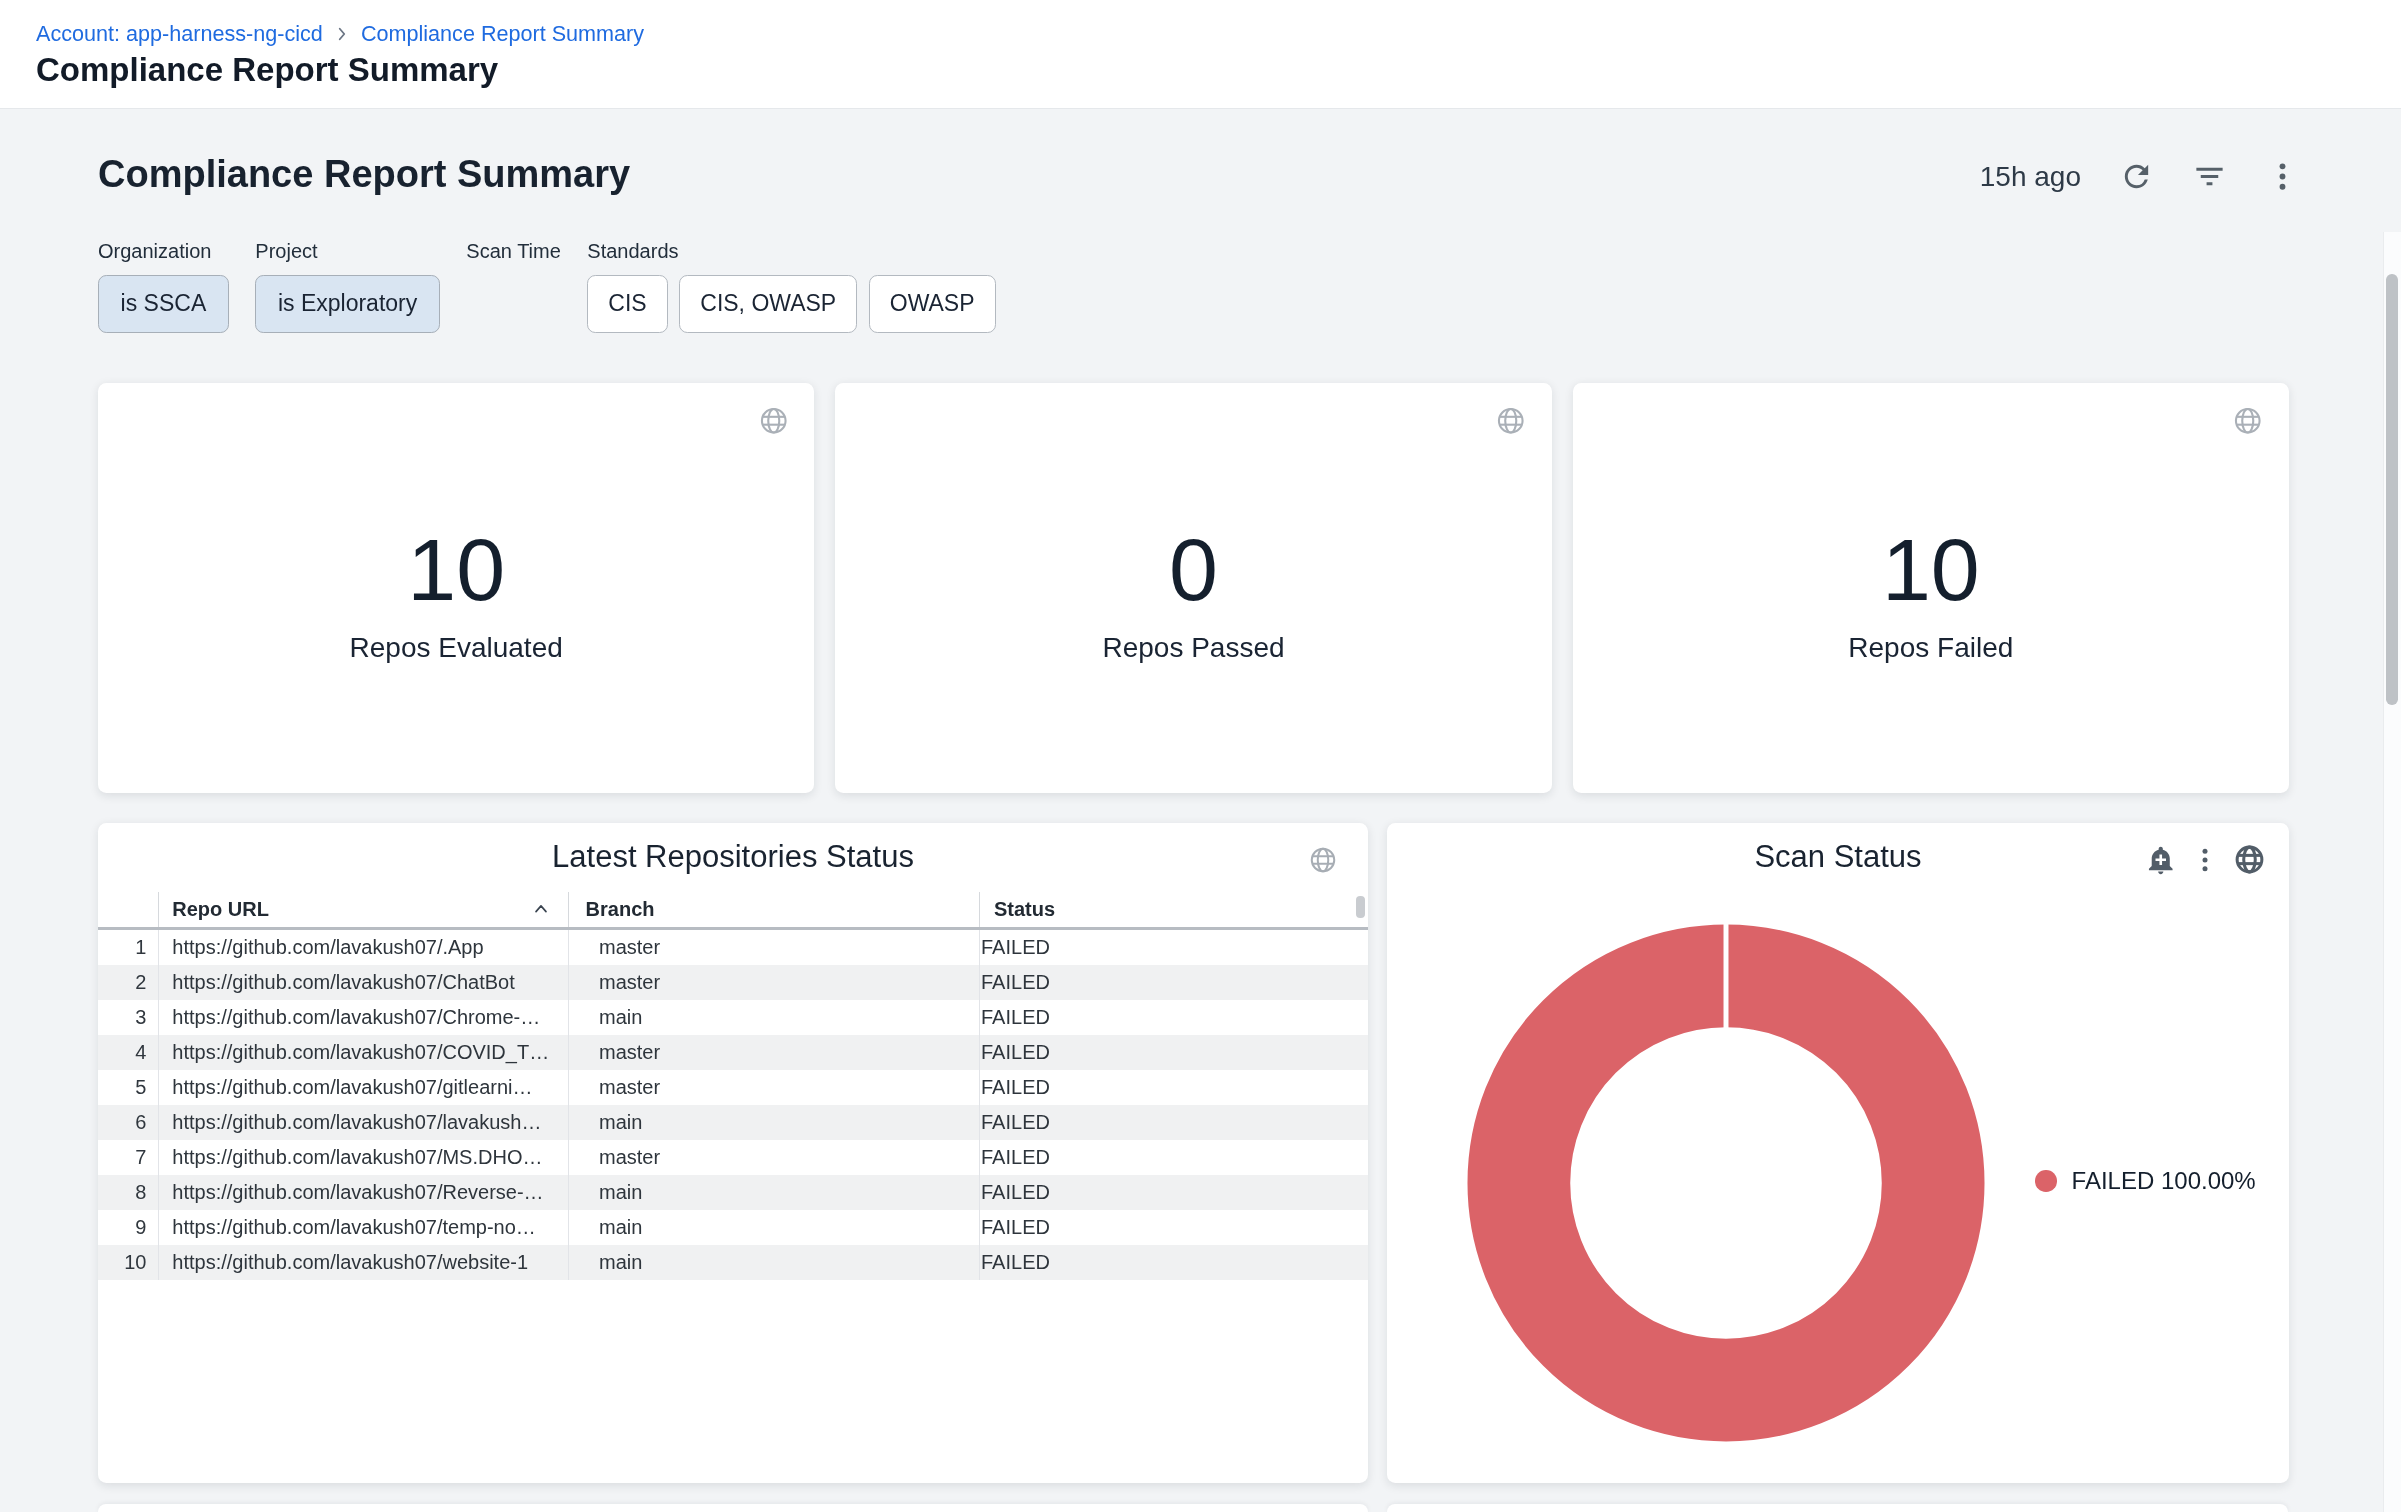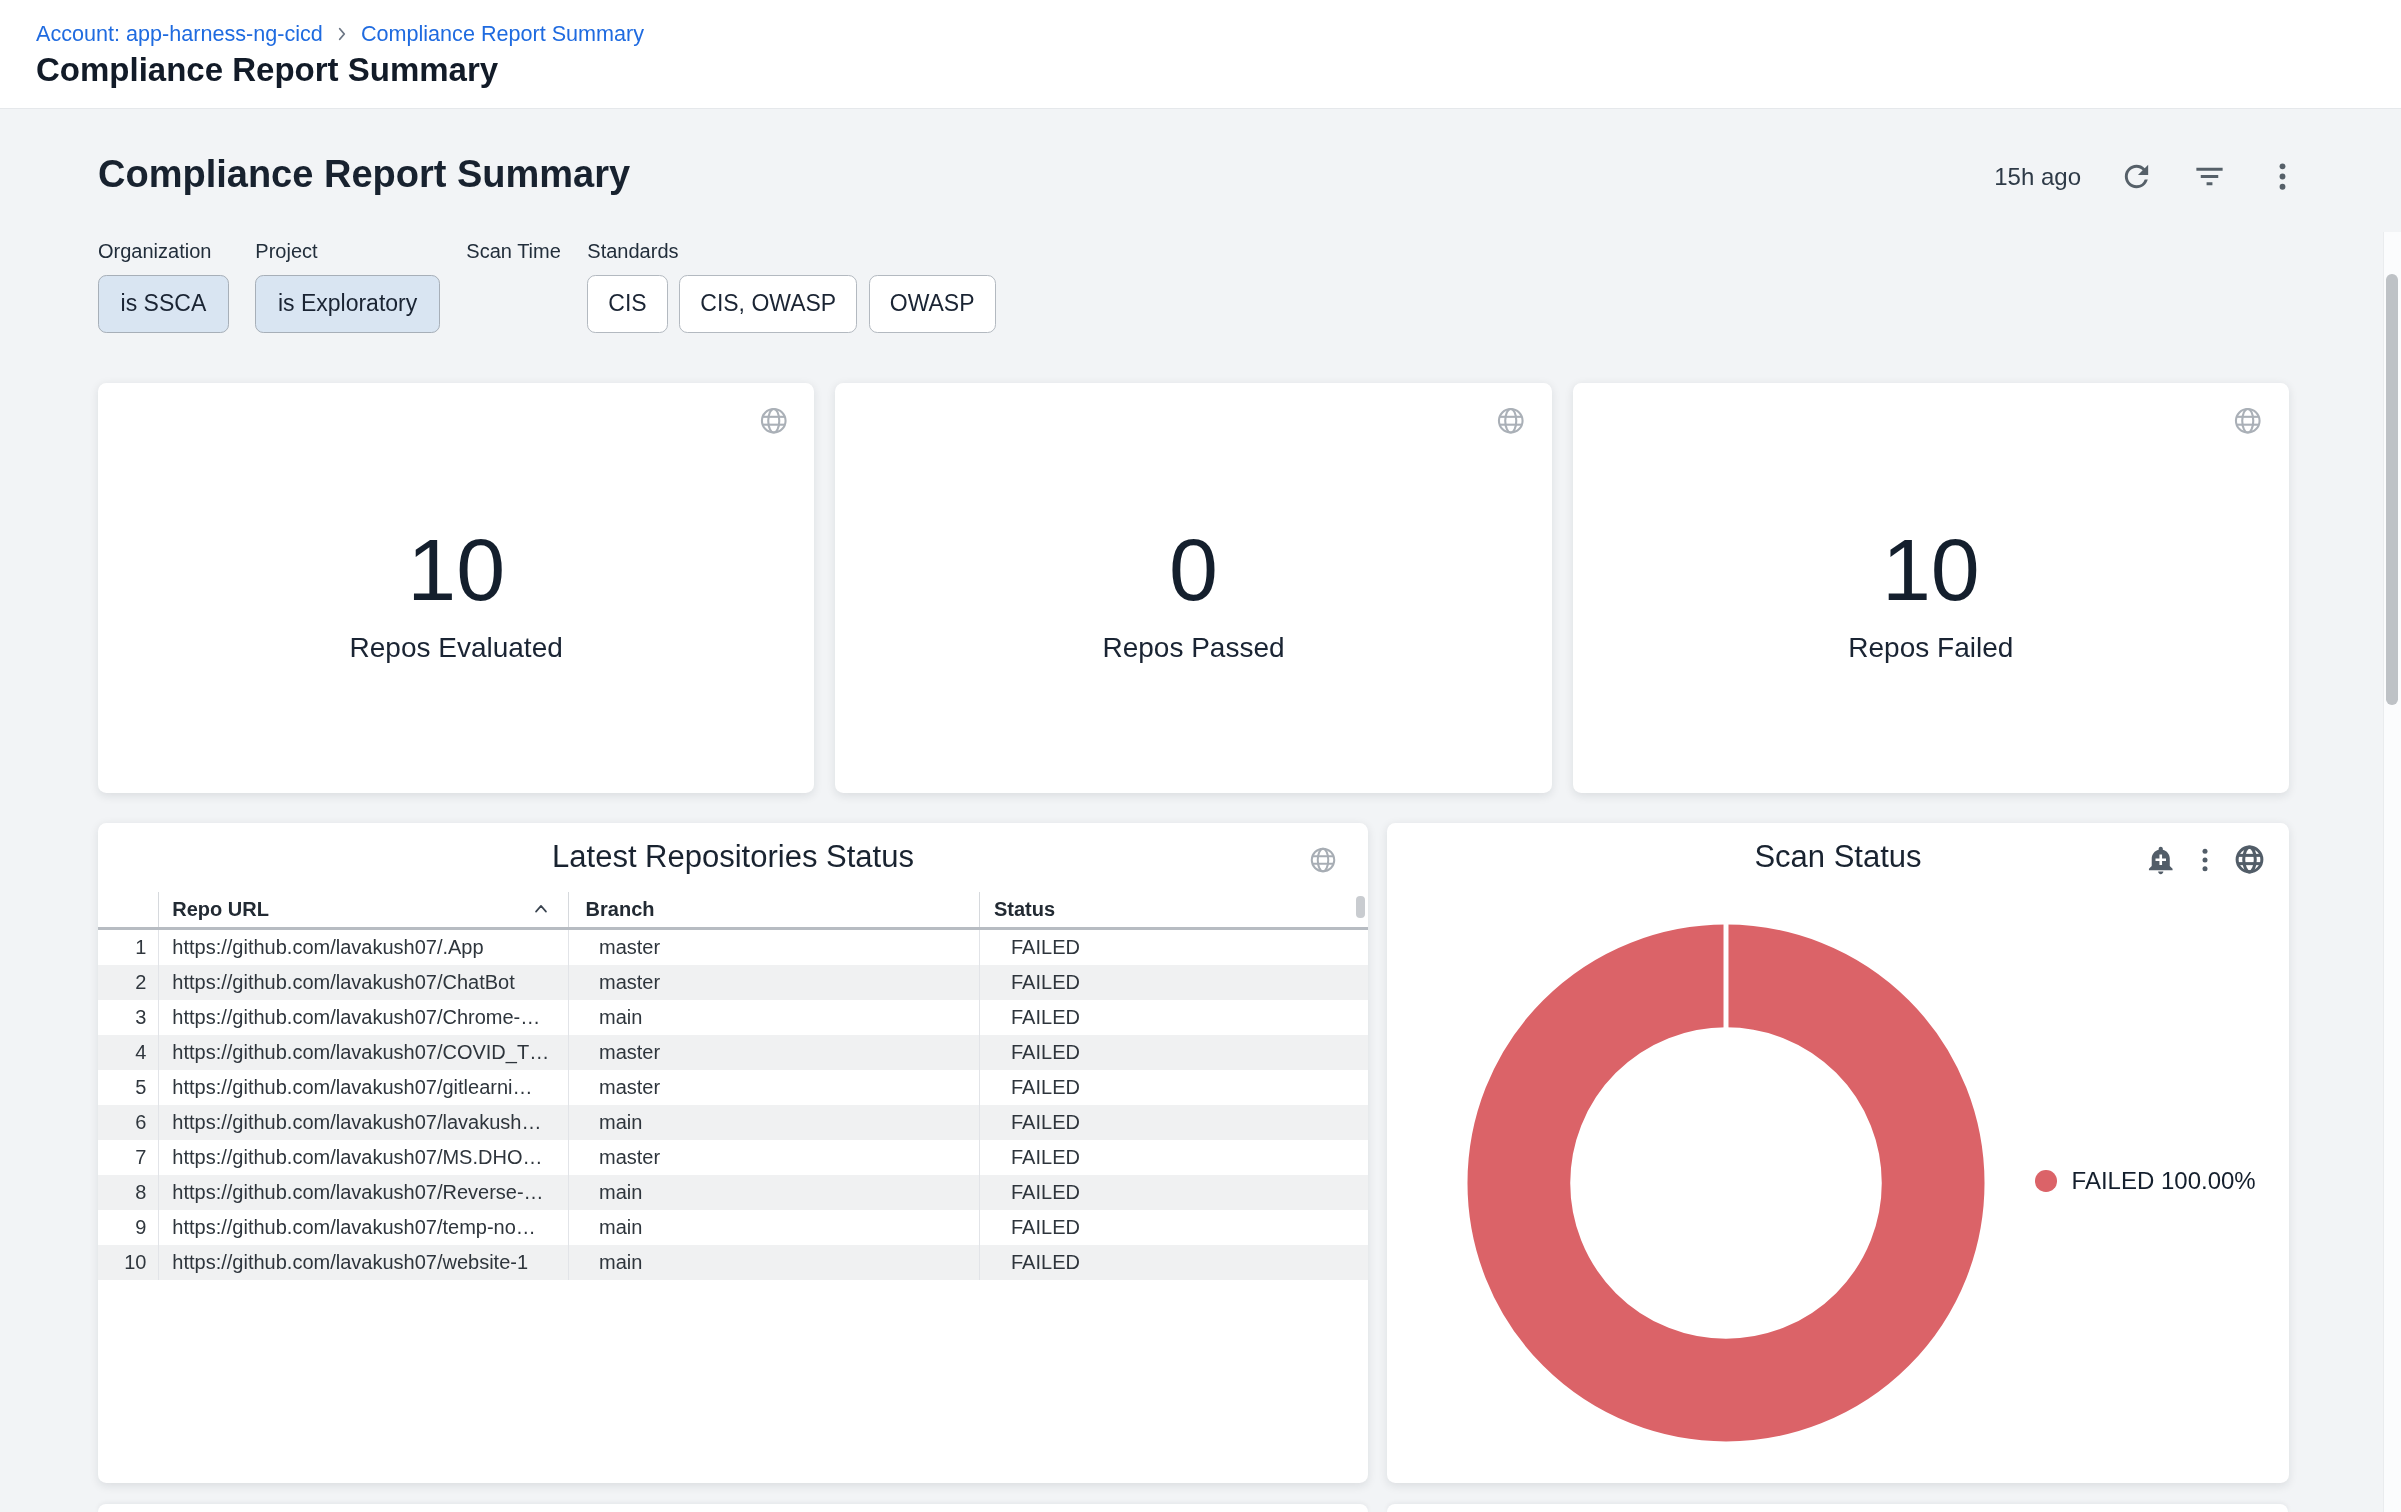--- a/index.html
+++ b/index.html
@@ -11,21 +11,21 @@
           border-bottom:1.7px solid #E5E8EB;box-sizing:border-box;}
   .breadcrumb{position:absolute;left:36px;top:20px;display:flex;align-items:center;gap:10px;
               font-size:21.6px;line-height:28px;}
   .crumb{color:var(--link);cursor:pointer;text-decoration:none;}
   .crumb-sep{color:#6C7685;display:flex;align-items:center;}
   .page-title{position:absolute;left:36px;top:51px;font-size:33px;font-weight:700;color:#121B28;}
 
   
   .dash-title{position:absolute;left:98px;top:153px;font-size:38px;font-weight:600;color:#18222F;}
   .dash-controls{position:absolute;top:159px;right:101px;display:flex;align-items:center;gap:38px;color:#566069;}
-  .last-refresh{font-size:24px;color:#2E3A47;}
+  .last-refresh{font-size:28px;color:#2E3A47;}
   .icon-btn{display:flex;align-items:center;justify-content:center;cursor:pointer;}
 
   
   .filters{position:absolute;left:98px;top:240px;display:flex;gap:26.5px;align-items:flex-start;}
   .fgroup{display:flex;flex-direction:column;}
   .flabel{font-size:20px;color:#222E3B;margin-bottom:11.6px;}
   .chip{height:58px;box-sizing:border-box;display:inline-flex;align-items:center;justify-content:center;
         padding:0 21.6px;background:var(--chip-bg);border:1.7px solid #A7AFB8;border-radius:8.3px;
         font-size:23px;color:#1A2433;cursor:pointer;white-space:nowrap;}
   .std-row{display:flex;gap:11.6px;}
@@ -59,21 +59,21 @@
   .hcell.branch{width:411px;padding-left:16.6px;border-left:1.7px solid #D6D9DD;}
   .hcell.status{flex:1;padding-left:14px;border-left:1.7px solid #D6D9DD;}
   .sort-caret{color:#3A4450;display:flex;align-items:center;}
   .tbody{position:absolute;top:107px;left:0;right:0;}
   .trow{display:flex;height:35px;align-items:center;font-size:20px;color:#2E353C;}
   .trow.alt{background:var(--stripe);}
   .tcell{height:100%;display:flex;align-items:center;box-sizing:border-box;overflow:hidden;white-space:nowrap;}
   .tcell.num{width:60px;justify-content:flex-end;padding-right:11.6px;color:#30373E;}
   .tcell.url{width:410px;padding-left:13.3px;border-left:1.7px solid #E2E4E8;}
   .tcell.branch{width:411px;padding-left:30px;border-left:1.7px solid #E2E4E8;}
-  .tcell.status{flex:1;padding-left:31px;border-left:1.7px solid #E2E4E8;}
+  .tcell.status{flex:1;padding-left:1px;border-left:1.7px solid #E2E4E8;}
   .table-thumb{position:absolute;right:3.3px;top:73px;width:8.3px;height:21.6px;border-radius:4.1px;background:#C9CCD0;}
 
   
   .scan-icons{position:absolute;top:20px;right:23px;display:flex;align-items:center;gap:13.3px;color:#525D68;}
   .donut-wrap{position:absolute;left:49px;top:70px;width:580px;height:580px;}
   .donut-ring{fill:none;stroke:var(--failed);stroke-width:124px;}
   .legend{position:absolute;left:648px;top:344px;display:flex;align-items:center;gap:15px;}
   .legend-dot{width:21.6px;height:21.6px;border-radius:50%;background:var(--failed);}
   .legend-text{font-size:24px;color:#141F2D;}
 

